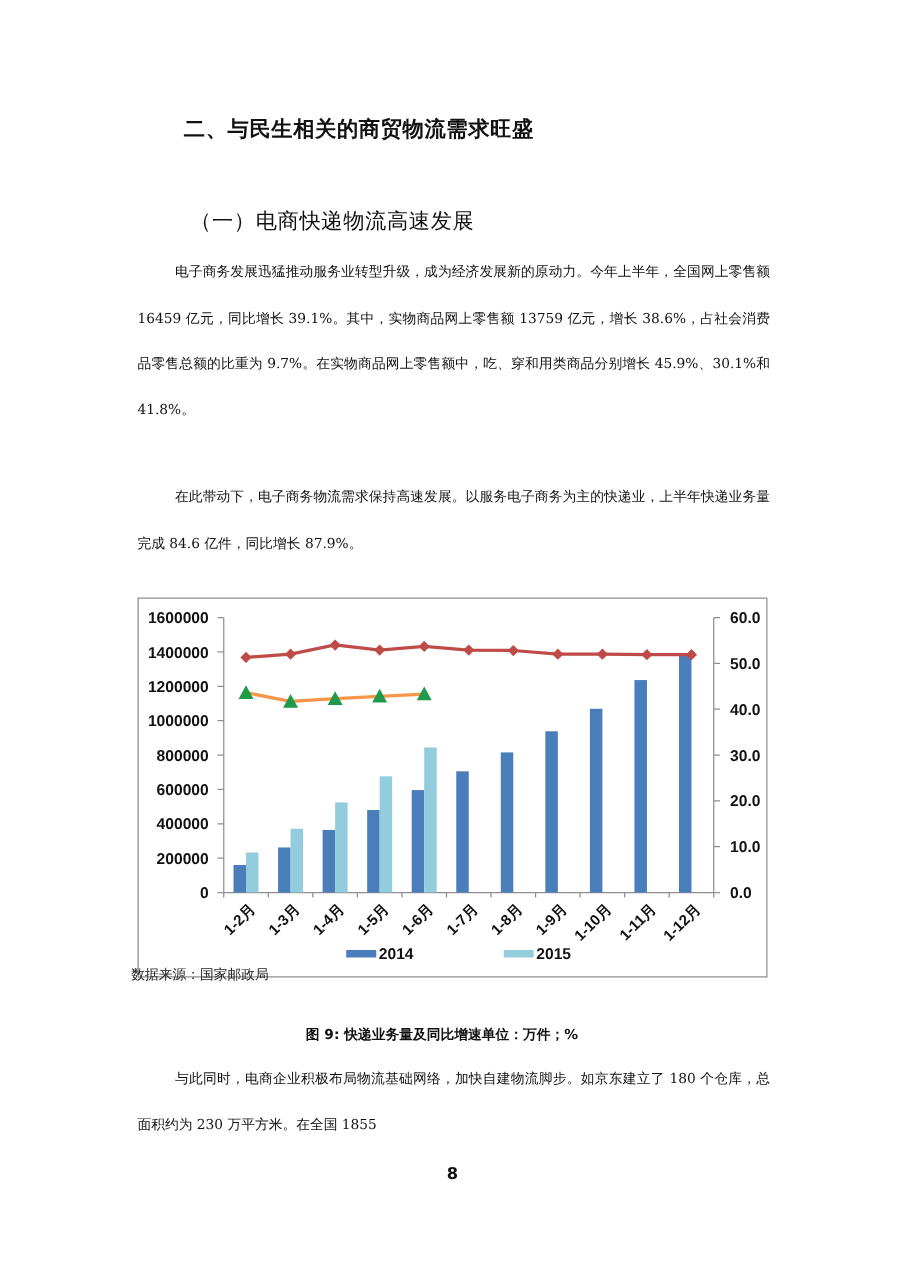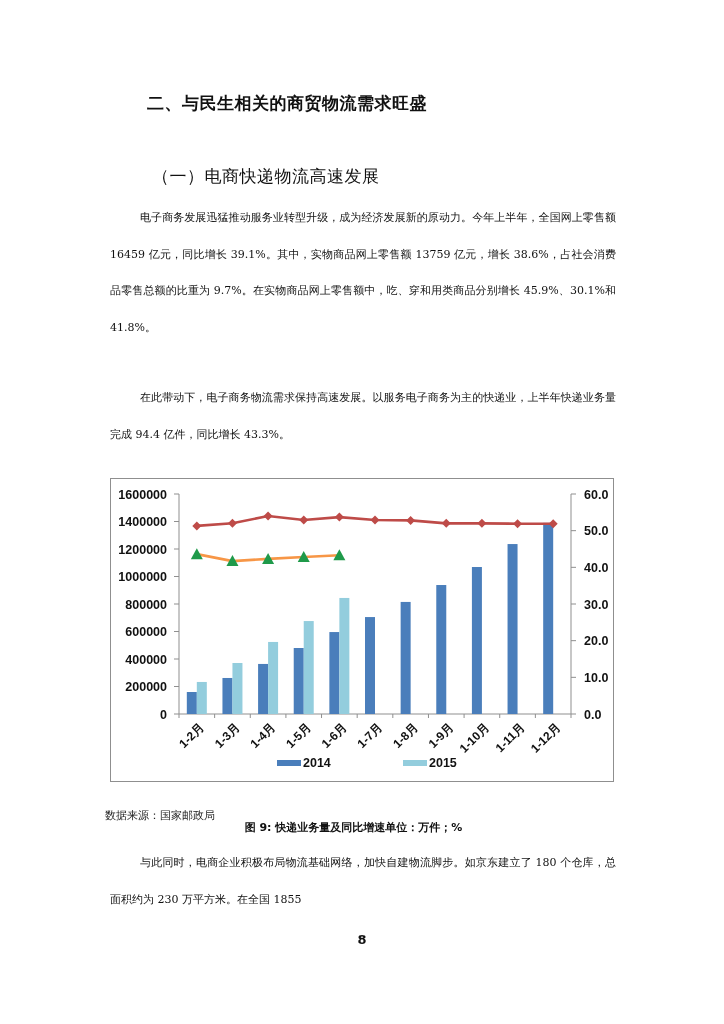--- a/index.html
+++ b/index.html
@@ -5,32 +5,32 @@
   html, body { margin: 0; padding: 0; background: #ffffff; }
   body { width: 724px; height: 1024px; position: relative; overflow: hidden; color: #111; }
   .h2 { position: absolute; left: 147px; top: 92px; font-family: Liberation Sans, sans-serif; font-weight: bold; font-size: 17px; letter-spacing: 0.5px; }
   .h3 { position: absolute; left: 152px; top: 148px; font-family: "DejaVu Sans", sans-serif; font-weight: normal; font-size: 17px; letter-spacing: 0.5px; margin-top: 17px; }
   .para { position: absolute; left: 110px; width: 506px; font-family: "DejaVu Serif", serif; font-size: 11px; line-height: 36.5px; text-align: justify; text-indent: 30px; }
   .p1 { top: 200px; }
   .p2 { top: 380px; }
   .p3 { top: 845px; }
   .chart-frame { position: absolute; left: 110px; top: 478px; width: 504px; height: 304px; border: 1px solid #8f8f8f; box-sizing: border-box; }
   #chart-svg { position: absolute; left: 0; top: 0; }
-  .source { position: absolute; left: 105px; top: 808px; font-family: Liberation Sans, sans-serif; font-size: 11px; color: #222; }
+  .source { position: absolute; left: 105px; top: 772px; font-family: Liberation Sans, sans-serif; font-size: 11px; color: #222; }
   .caption { position: absolute; left: 0; width: 707px; top: 820px; text-align: center; font-family: "DejaVu Sans", sans-serif; font-weight: bold; font-size: 11px; }
   .page-num { position: absolute; left: 0; width: 724px; top: 932px; text-align: center; font-family: "DejaVu Sans", sans-serif; font-weight: bold; font-size: 13px; }
 </style>
 </head>
 <body>
 
 <div class="h2">二、与民生相关的商贸物流需求旺盛</div>
 <div class="h3">（一）电商快递物流高速发展</div>
 
 <div class="para p1">电子商务发展迅猛推动服务业转型升级，成为经济发展新的原动力。今年上半年，全国网上零售额 16459 亿元，同比增长 39.1%。其中，实物商品网上零售额 13759 亿元，增长 38.6%，占社会消费品零售总额的比重为 9.7%。在实物商品网上零售额中，吃、穿和用类商品分别增长 45.9%、30.1%和 41.8%。</div>
-<div class="para p2">在此带动下，电子商务物流需求保持高速发展。以服务电子商务为主的快递业，上半年快递业务量完成 94.4 亿件，同比增长 43.3%。</div>
+<div class="para p2">在此带动下，电子商务物流需求保持高速发展。以服务电子商务为主的快递业，上半年快递业务量完成 84.6 亿件，同比增长 87.9%。</div>
 
 <div class="chart-frame">
   <svg id="chart-svg" width="504" height="304">
       <line x1="68" y1="15" x2="68" y2="235" stroke="#8f8f8f" stroke-width="1"></line>
       <line x1="460" y1="15" x2="460" y2="235" stroke="#8f8f8f" stroke-width="1"></line>
       <line x1="68" y1="235" x2="460" y2="235" stroke="#8f8f8f" stroke-width="1"></line>
       <line x1="63" y1="235" x2="68" y2="235" stroke="#8f8f8f"></line>
       <text x="56" y="239.5" text-anchor="end" font-family="&quot;Liberation Sans&quot;, sans-serif" font-weight="bold" font-size="12.5" fill="#111">0</text>
       <line x1="63" y1="207.5" x2="68" y2="207.5" stroke="#8f8f8f"></line>
       <text x="56" y="212" text-anchor="end" font-family="&quot;Liberation Sans&quot;, sans-serif" font-weight="bold" font-size="12.5" fill="#111">200000</text>

